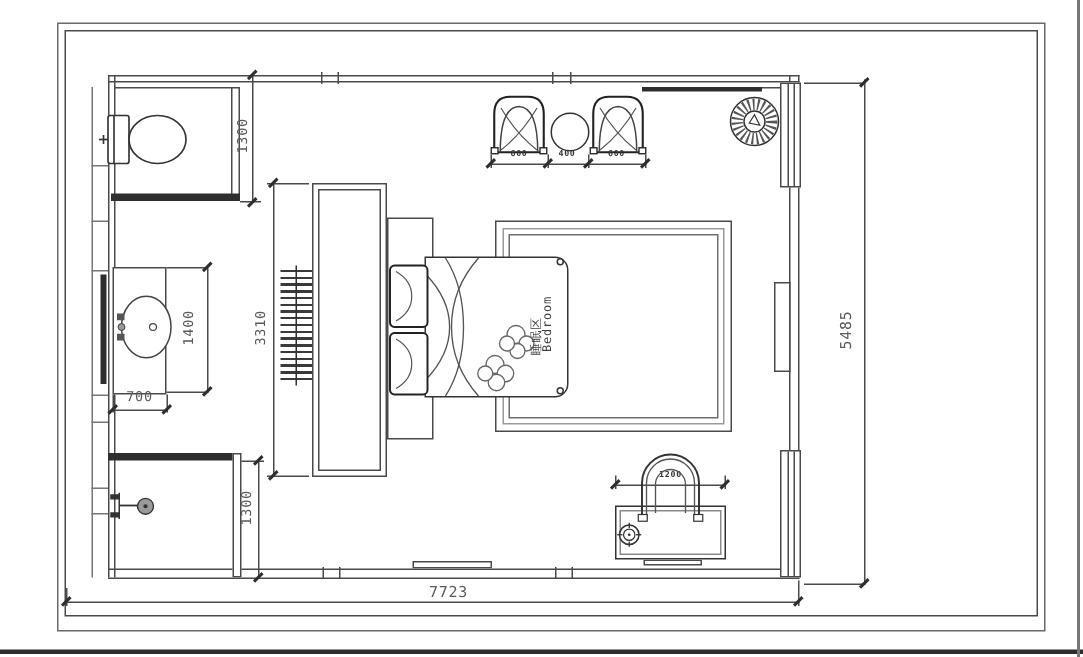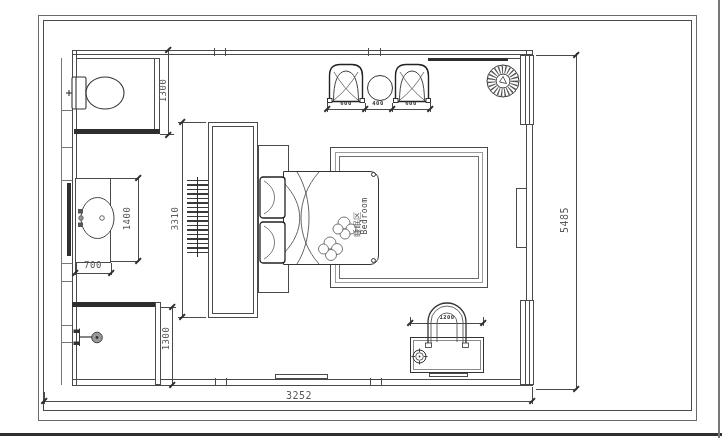--- a/index.html
+++ b/index.html
@@ -234,21 +234,21 @@
   <div class="ln" style="left:161px;top:307px;width:15px;height:1px;"></div>
   <div class="tick" style="left:168px;top:306px;"></div>
   <div class="tick" style="left:168px;top:384px;"></div>
   <div class="txt f9 rot" style="left:150px;top:334px;width:32px;">1300</div>
 
   <div class="ln" style="left:44px;top:401px;width:489px;height:1px;"></div>
   <div class="ln" style="left:532px;top:387px;width:1px;height:17px;"></div>
   <div class="ln" style="left:44px;top:392px;width:1px;height:12px;"></div>
   <div class="tick" style="left:40px;top:400px;"></div>
   <div class="tick" style="left:528px;top:400px;"></div>
-  <div class="txt f10" style="left:267px;top:391px;width:64px;">3252</div>
+  <div class="txt f10" style="left:267px;top:391px;width:64px;">7723</div>
 
   <div class="ln" style="left:576px;top:53px;width:1px;height:337px;"></div>
   <div class="ln" style="left:536px;top:55px;width:40px;height:1px;"></div>
   <div class="ln" style="left:536px;top:389px;width:40px;height:1px;"></div>
   <div class="tick" style="left:572px;top:54px;"></div>
   <div class="tick" style="left:572px;top:388px;"></div>
   <div class="txt f10 rot" style="left:543px;top:215px;width:44px;">5485</div>
 
 </div>
 

